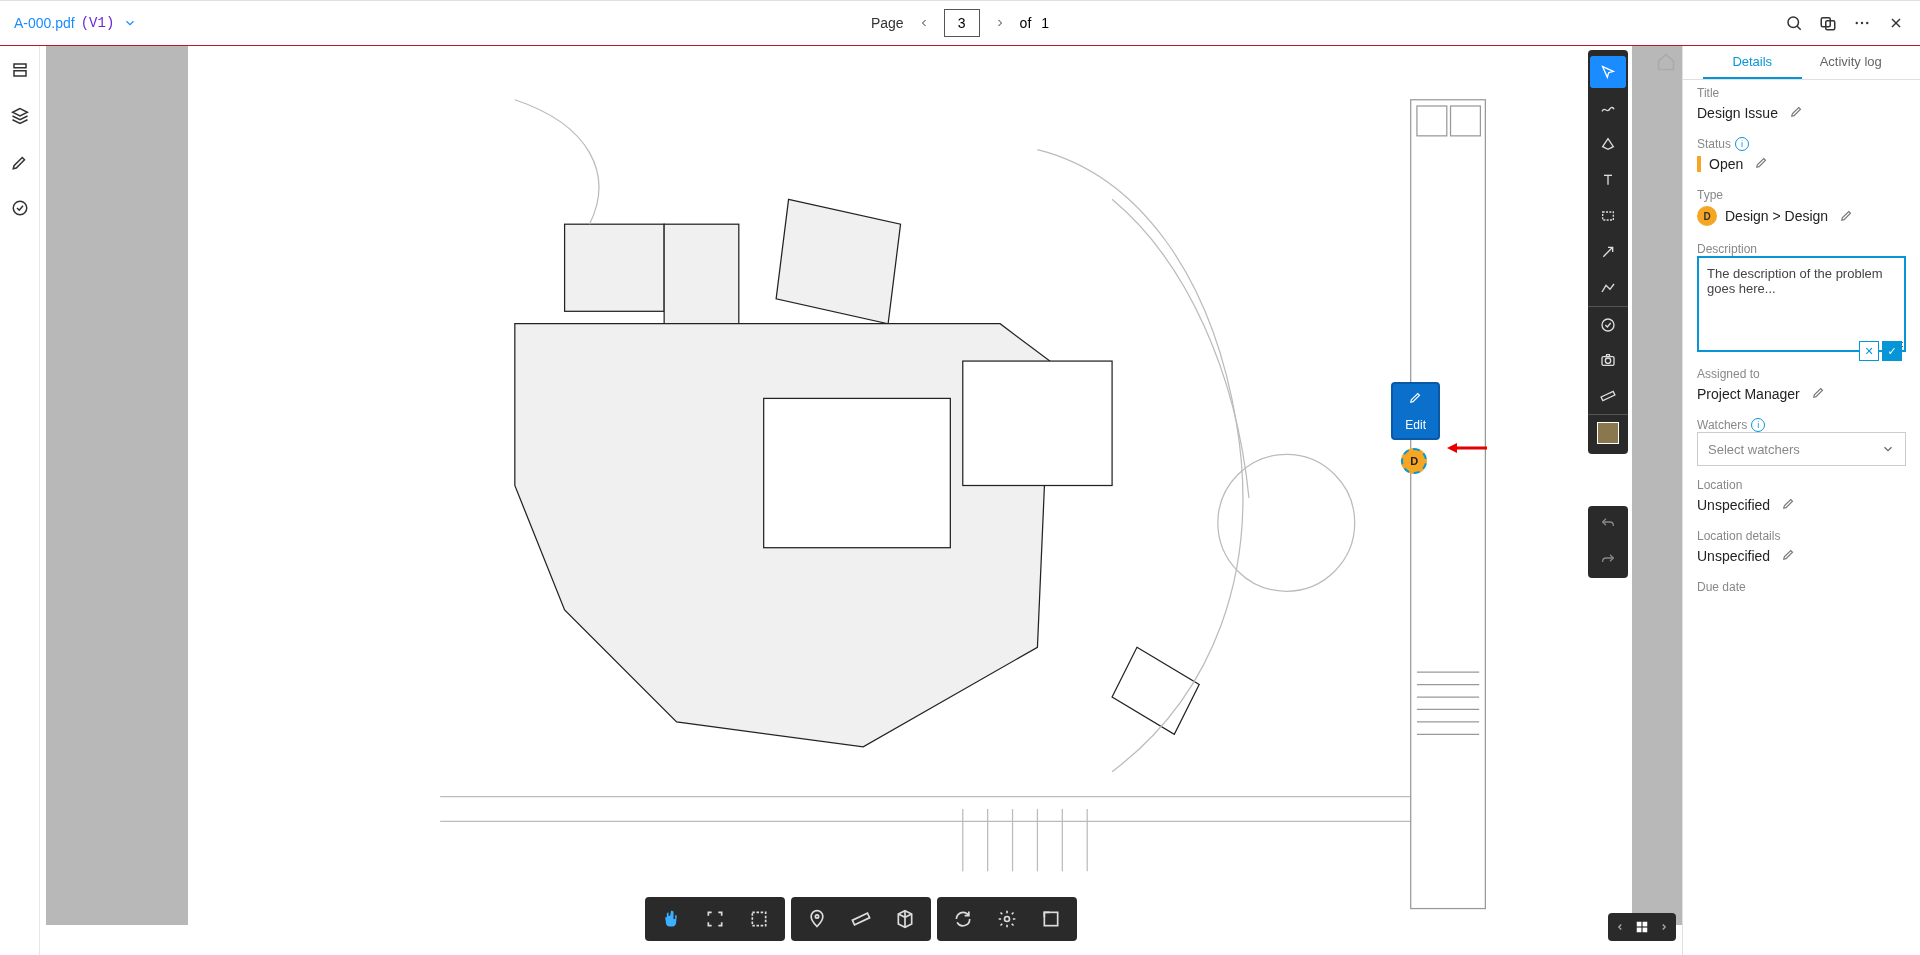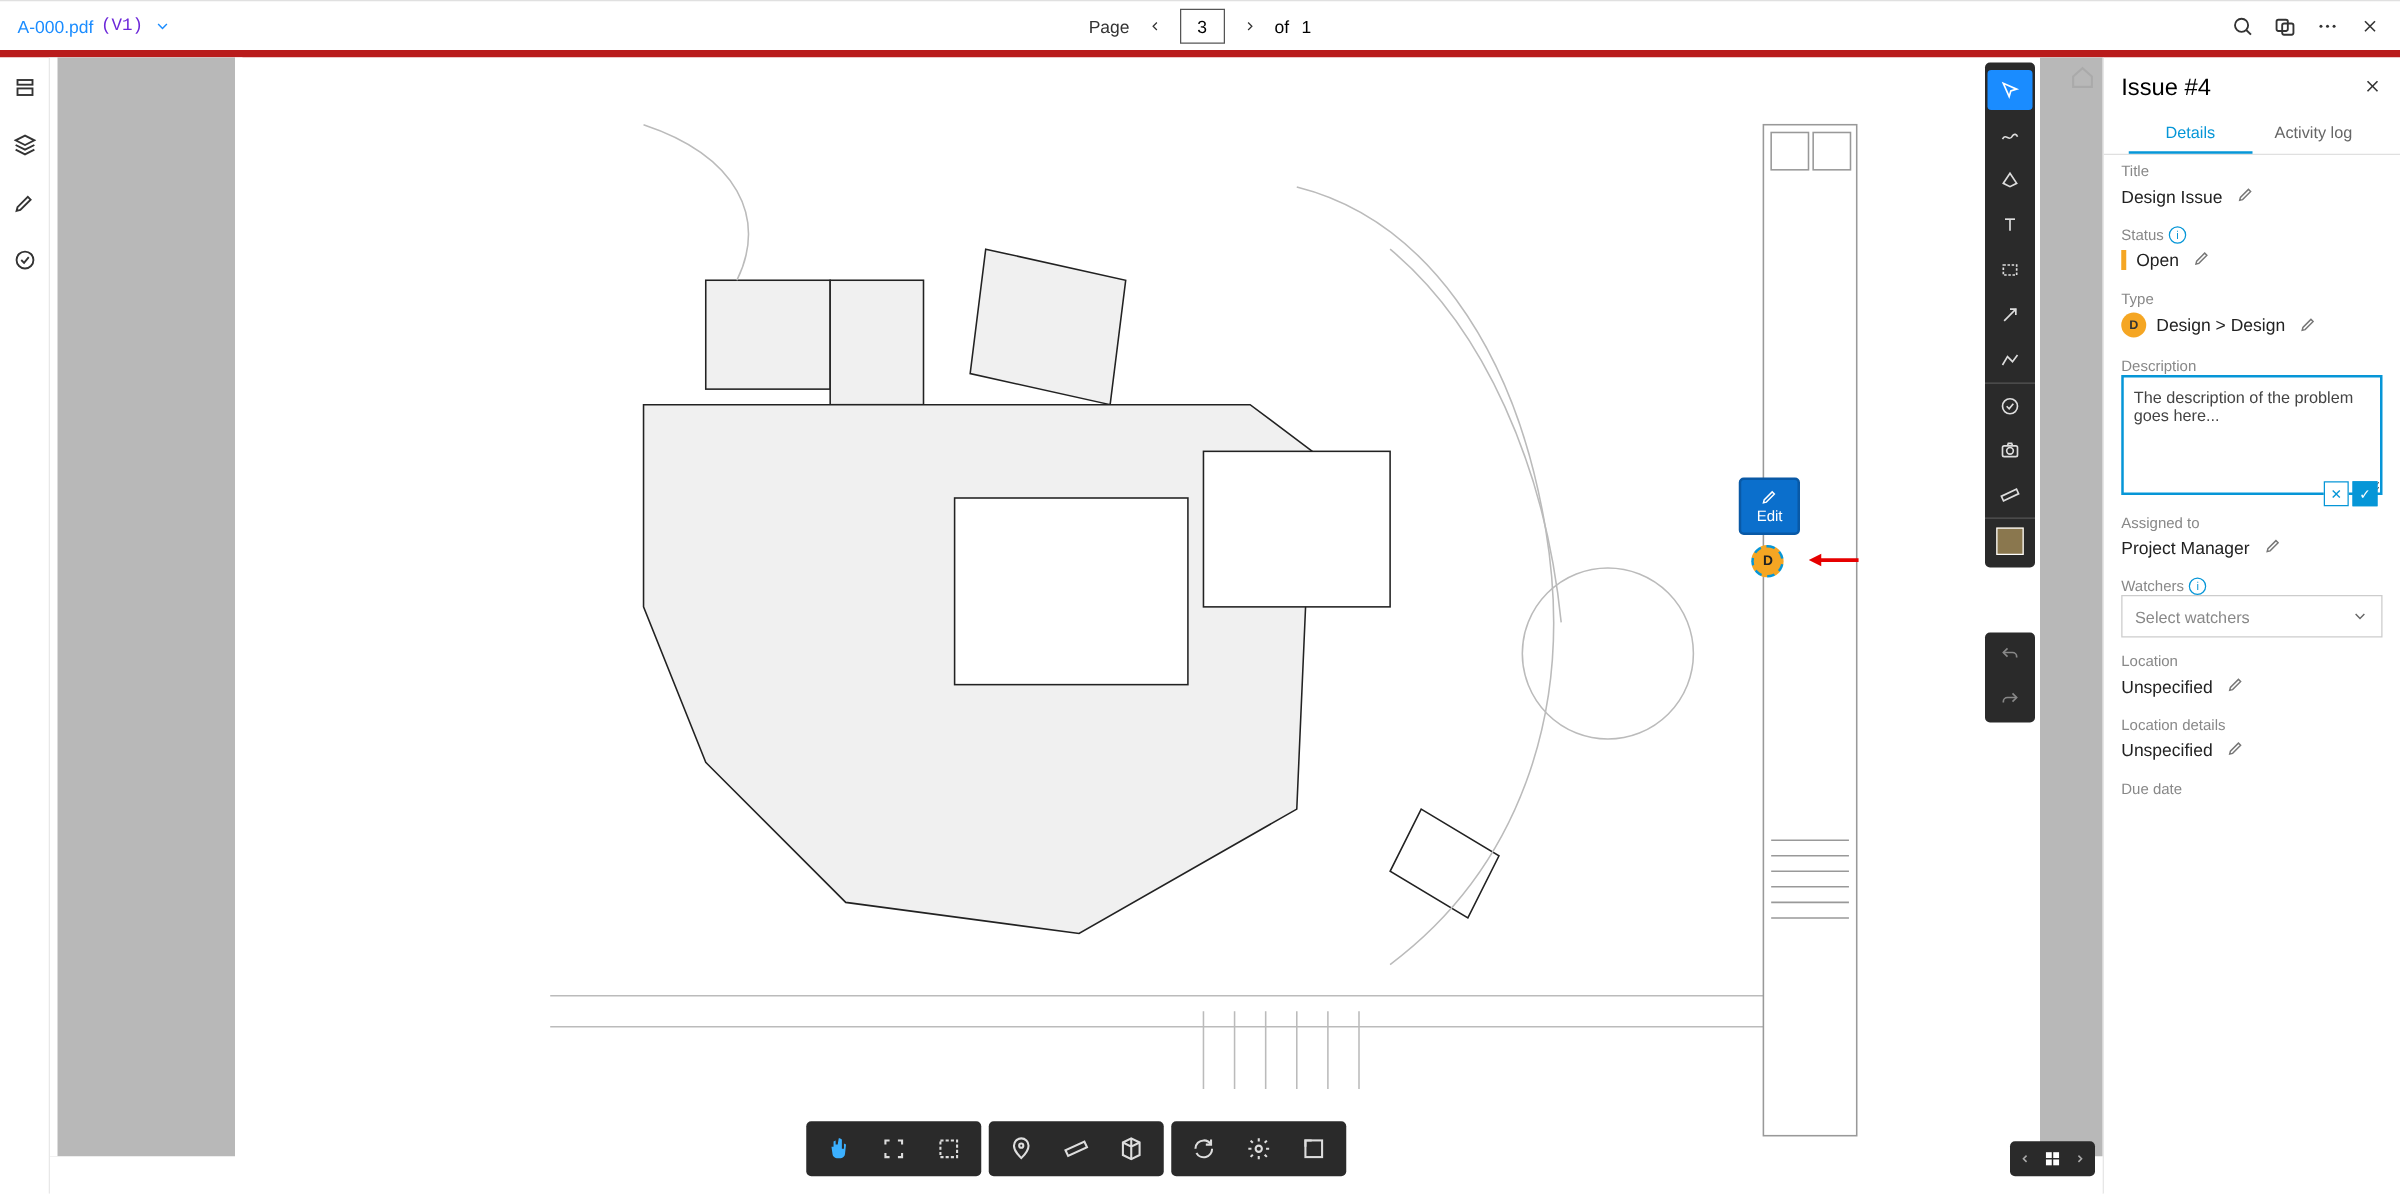--- a/index.html
+++ b/index.html
@@ -1,20 +1,20 @@
 <!DOCTYPE html>
 <html><head>
 <meta charset="utf-8">
 <style>
 * { box-sizing: border-box; margin: 0; padding: 0; font-family: "Segoe UI", Arial, sans-serif; }
 html, body { width: 100%; height: 100%; overflow: hidden; background: #fff; }
 
 
 .topbar {
-  height: 46px; border-bottom: 6px solid #b91c1c; border-top: 1px solid #e0e0e0;
+  height: 46px; border-bottom: 1px solid #b91c1c; border-top: 1px solid #e0e0e0;
   display: flex; align-items: center; padding: 0 14px; font-size: 14px;
 }
 .topbar-left { display: flex; align-items: center; gap: 6px; flex: 1; }
 .file-name { color: #1a8cff; font-weight: 500; }
 .file-version { color: #6d28d9; font-weight: 400; font-family: Liberation Mono, monospace; }
 .topbar-center { display: flex; align-items: center; gap: 10px; }
 .page-label { color: #333; }
 .page-input { width: 36px; height: 28px; border: 1px solid #555; text-align: center; font-size: 14px; }
 .page-arrow, .top-icon { width: 20px; height: 20px; display: flex; align-items: center; justify-content: center; cursor: pointer; color: #333; }
 .topbar-right { display: flex; align-items: center; gap: 14px; flex: 1; justify-content: flex-end; }
@@ -39,21 +39,21 @@
 
 .canvas {
   position: absolute; left: 154px; right: 50px; top: 4px; bottom: 34px;
   background: #fff; overflow: hidden;
 }
 .plan-svg { width: 100%; height: 100%; }
 
 .marker-wrap { position: absolute; right: 192px; top: 332px; }
 .edit-tooltip {
   background: #0b6fcc; color: #fff; border: 2px solid #0959a6; border-radius: 4px;
-  padding: 6px 12px; display: flex; flex-direction: column; align-items: center; gap: 2px;
+  padding: 6px 12px; display: flex; flex-direction: column; align-items: center; gap: 14px;
   font-size: 12px; margin-bottom: 8px;
 }
 .marker-badge {
   width: 26px; height: 26px; border-radius: 50%; background: #f5a623;
   border: 2px dashed #0696d7; display: flex; align-items: center; justify-content: center;
   font-size: 11px; font-weight: bold; color: #222; margin-left: 10px;
 }
 .red-arrow { position: absolute; right: 145px; top: 392px; }
 
 
@@ -446,29 +446,20 @@
       </div>
       <div class="nav-arrow">
         <svg width="10" height="10" viewBox="0 0 24 24" fill="none" stroke="#aaa" stroke-width="3">
             <polyline points="9 18 15 12 9 6"></polyline>
           </svg>
       </div>
     </div>
   </div>
 
   <div class="issue-panel">
-    <div class="issue-header">
-      <h2>Issue #4</h2>
-      <span class="close-x">
-        <svg width="16" height="16" viewBox="0 0 24 24" fill="none" stroke="#333" stroke-width="2">
-            <line x1="18" y1="6" x2="6" y2="18"></line>
-            <line x1="6" y1="6" x2="18" y2="18"></line>
-          </svg>
-      </span>
-    </div>
 
     <div class="issue-tabs">
       <div class="issue-tab active">Details</div>
       <div class="issue-tab">Activity log</div>
     </div>
 
 
     <div class="issue-body">
       <div>
         <div class="field-label">Title</div>

